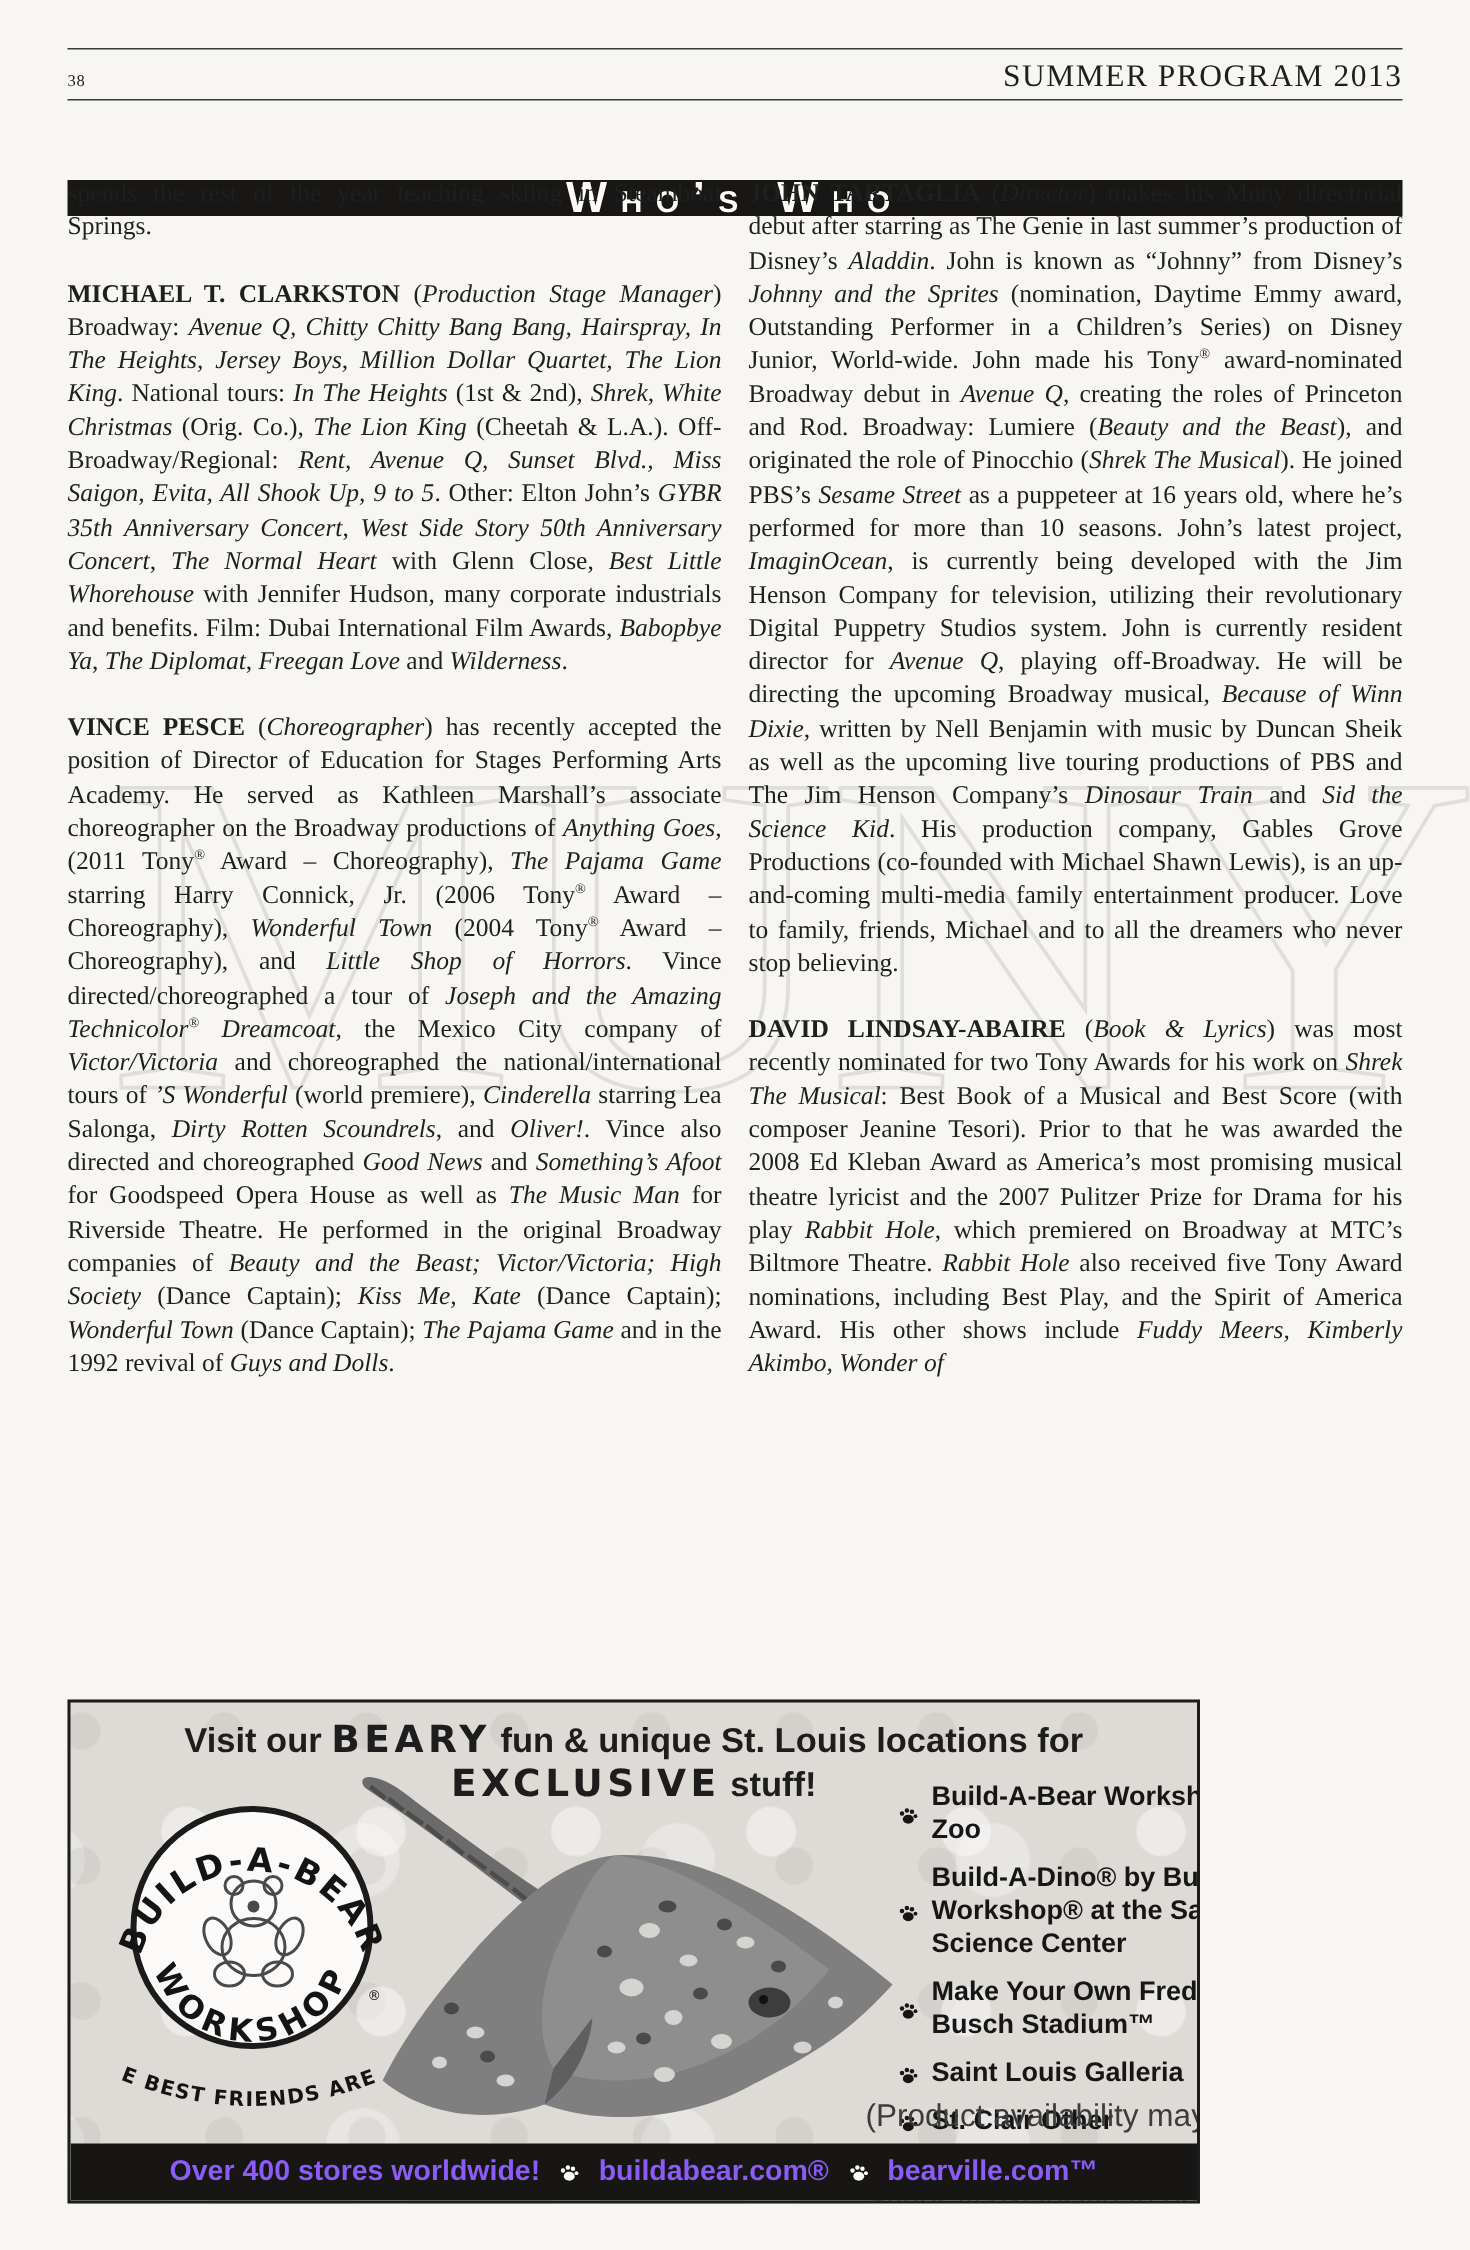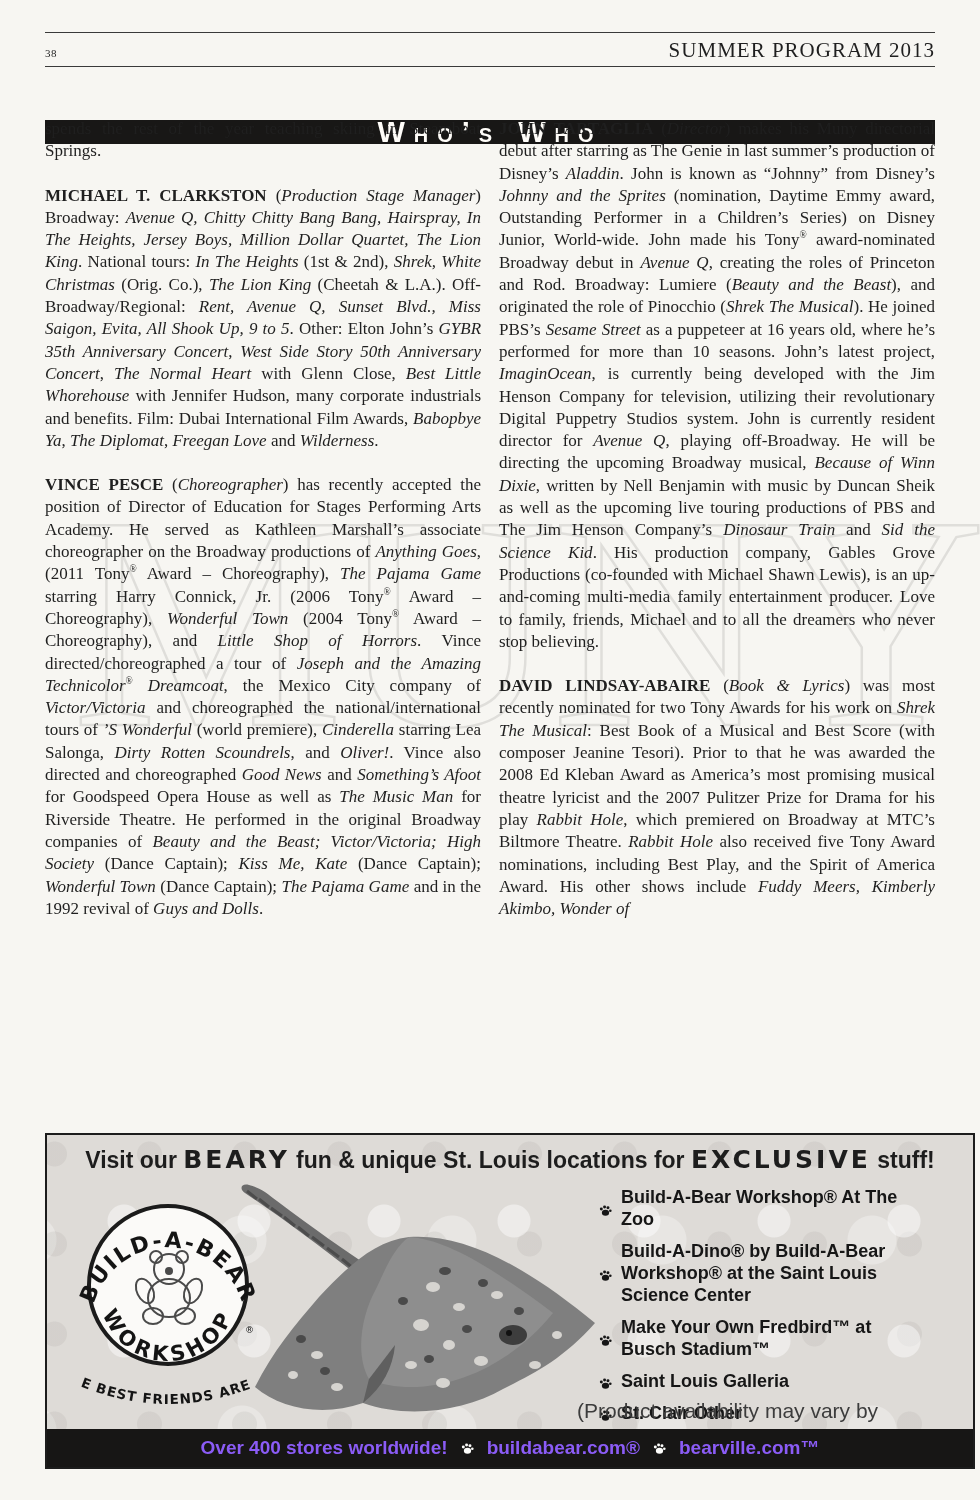--- a/index.html
+++ b/index.html
@@ -46,21 +46,21 @@
   .bio {
     font-size:17px; line-height:22.3px; text-align:justify;
     margin-bottom:22px;
   }
   .bio:last-child { margin-bottom:10px; }
   .bd { font-weight:bold; }
   .it { font-style:italic; }
   .bio sup { font-size:9.5px; line-height:0; }
   
   .ad {
-    position:absolute; left:45px; top:1133px; width:930px; height:336px;
+    position:absolute; left:45px; top:1133px; width:755px; height:336px;
     background-color:#dedbd7;
     background-image:
       radial-gradient(circle, rgba(255,255,255,.45) 16px, rgba(255,255,255,0) 17px),
       radial-gradient(circle, rgba(150,145,140,.14) 12px, rgba(150,145,140,0) 13px),
       radial-gradient(circle, rgba(255,255,255,.30) 24px, rgba(255,255,255,0) 25px);
     background-size:130px 120px, 95px 90px, 210px 190px;
     background-position:12px 26px, 55px 64px, 90px 10px;
     border:2px solid #1c1c1c;
     z-index:2; overflow:hidden;
   }

